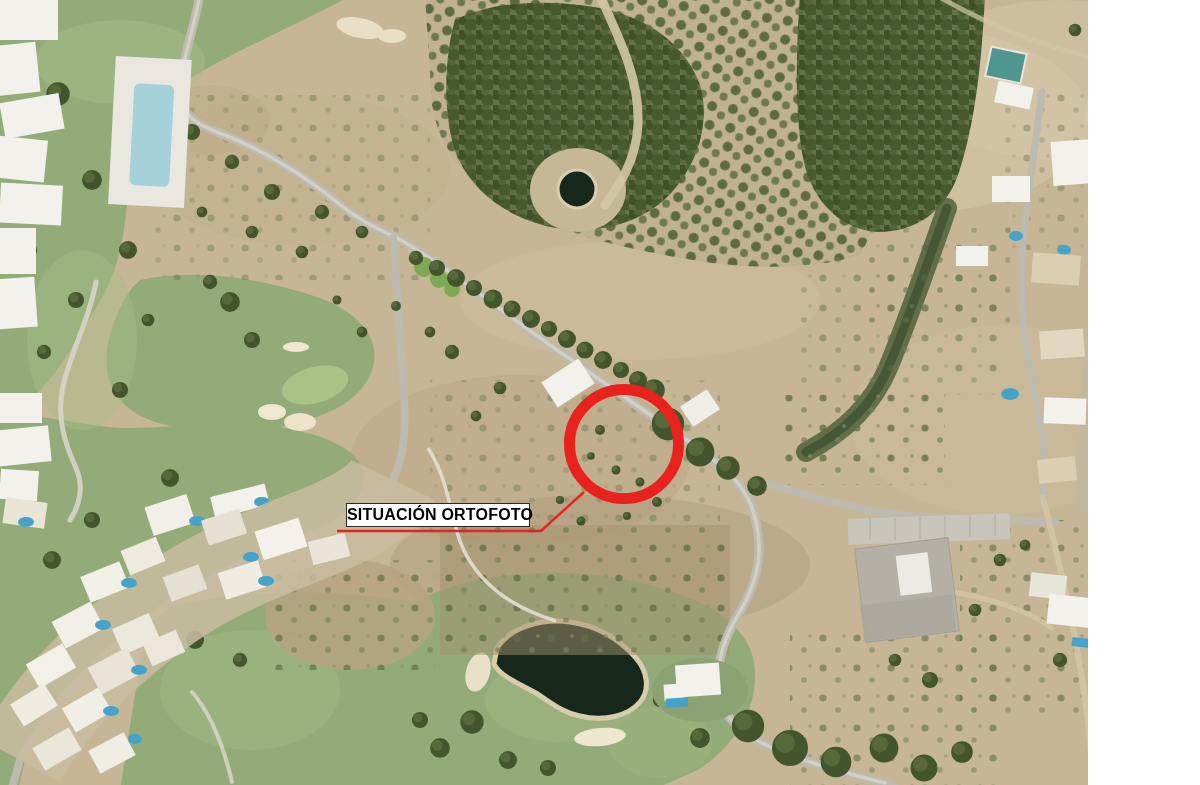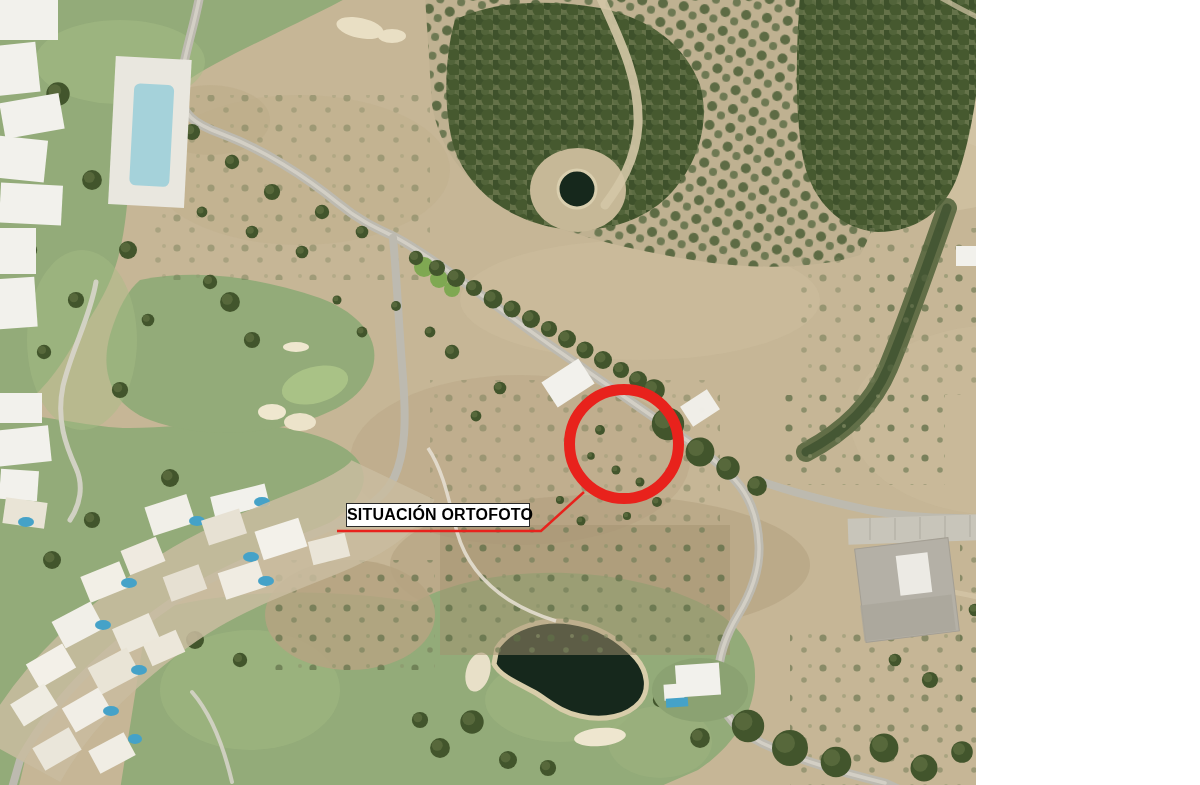--- a/index.html
+++ b/index.html
@@ -9,21 +9,21 @@
     --scrub-tan:#c6b696;
     --golf-green:#93ab79;
     --forest-green:#46572e;
     --road-gray:#bdbab0;
     --water-dark:#16281c;
     --pool-blue:#45a2c8;
     --reservoir-teal:#4f968e;
     --building-white:#f2f1ec;
   }
   html,body{margin:0;padding:0;background:#fff;}
-  .stage{position:relative;width:976px;height:785px;overflow:hidden;background:var(--scrub-tan);}
+  .stage{position:relative;width:1088px;height:785px;overflow:hidden;background:var(--scrub-tan);}
   svg.terrain{position:absolute;inset:0;filter:blur(.5px);}
   svg.anno{position:absolute;inset:0;}
   .c-golf{fill:var(--golf-green);}
   .c-tan{fill:var(--scrub-tan);}
   .c-water{fill:var(--water-dark);}
   .c-pool{fill:var(--pool-blue);}
   .c-resv{fill:var(--reservoir-teal);}
   .c-bld{fill:var(--building-white);}
   .rd{fill:none;stroke:var(--road-gray);stroke-linecap:round;stroke-linejoin:round;}
   .rdh{fill:none;stroke:#d8d5cb;stroke-linecap:round;stroke-linejoin:round;}

